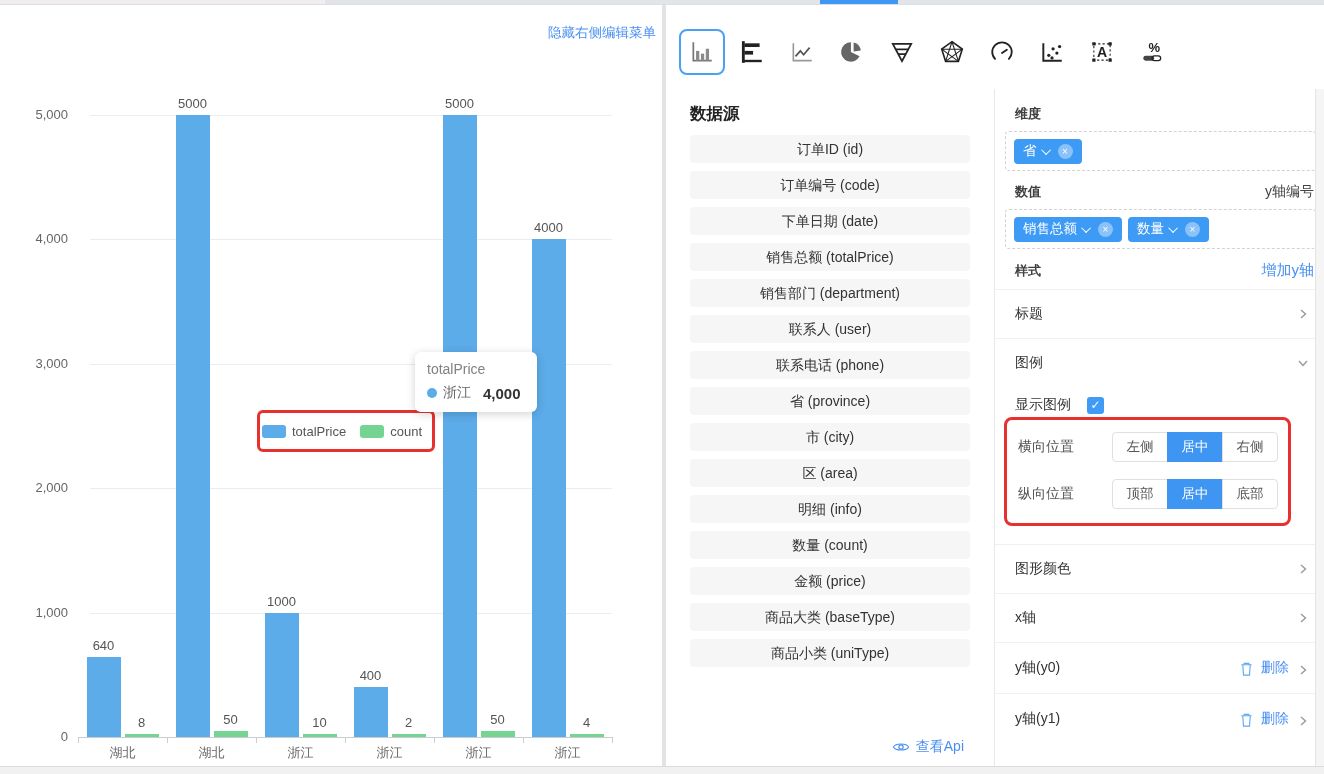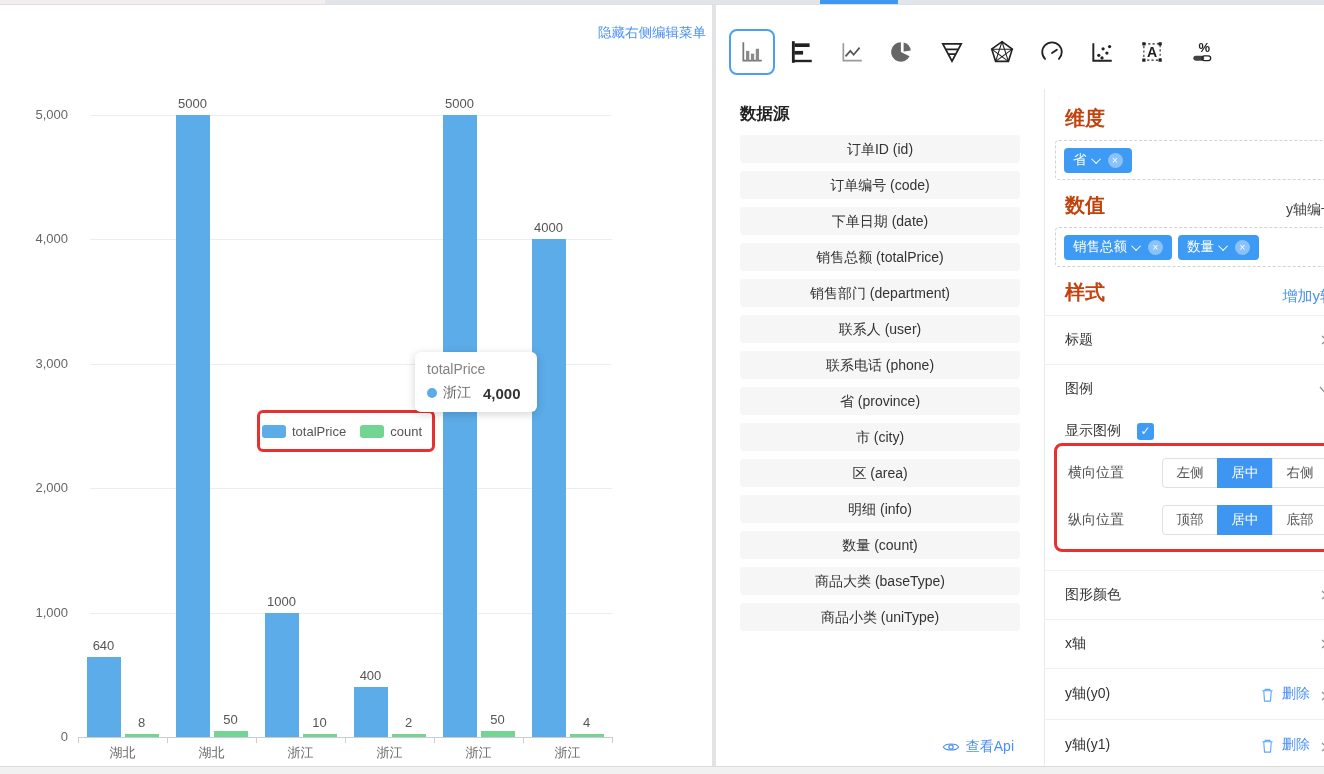--- a/index.html
+++ b/index.html
@@ -8,21 +8,21 @@
   .page { position:relative; width:1324px; height:774px; overflow:hidden; background:#fff; }
 
   
   .top-strip { position:relative; height:5px; background:#e1e4e9; border-bottom:1px solid #dcdfe4; }
   .strip-left { position:absolute; left:0; top:0; width:325px; height:100%; background:#f2eeee; }
   .strip-blue { position:absolute; left:820px; top:0; width:78px; height:100%; }
 
   .main { position:relative; display:flex; height:761px; }
 
   
-  .chart-panel { position:relative; width:712px; height:100%; background:#fff; flex:none; }
+  .chart-panel { position:relative; width:662px; height:100%; background:#fff; flex:none; }
   .hide-link { position:absolute; top:19px; right:6px; font-size:13.5px; color:#4a90f2; cursor:pointer; }
   .plot { position:absolute; inset:0; }
   .gridline { position:absolute; left:90px; width:522px; height:1px; background:#e9eef4; }
   .ytick { position:absolute; left:0; width:68px; text-align:right; font-size:13px; color:#666; height:16px; line-height:16px; }
   .xaxis { position:absolute; left:78px; top:732px; width:534px; height:1px; background:#c9cdd2; }
   .tick { position:absolute; top:732px; width:1px; height:6px; background:#c9cdd2; }
   .bar { position:absolute; }
   .vlabel { position:absolute; width:60px; text-align:center; font-size:13px; color:#555; height:16px; line-height:16px; }
   .xlabel { position:absolute; top:739px; width:60px; text-align:center; font-size:13px; color:#666; }
 
@@ -56,21 +56,21 @@
   .ds-col { position:relative; width:329px; flex:none; border-right:1px solid #e8e8e8; padding:14px 0 0; }
   .ds-col h3 { font-size:16.5px; color:#222; padding-left:24px;font-family:Liberation Serif, serif; }
   .fields { margin-top:10px; display:flex; flex-direction:column; gap:8px; padding:0 24px; }
   .field-row { height:28px; line-height:28px; background:#f6f6f6; border-radius:4px; text-align:center;
                font-size:14px; color:#333; cursor:grab; }
   .api-link { position:absolute; right:30px; bottom:10px; display:flex; align-items:center; gap:6px;
               color:#4a90f2; font-size:14px; cursor:pointer; }
 
   
   .settings-col { position:relative; flex:1; overflow:hidden; padding:0 4px 0 0; }
-  .sec-h { font-size:20px; color:#c2410c; font-weight:bold; }
+  .sec-h { font-size:13px; color:#404040; font-weight:bold; }
   .sec-row { display:flex; align-items:flex-end; justify-content:space-between; padding:0 6px 0 20px; }
   .pad-h { padding-left:20px; }
   .mt16{margin-top:16px;} .mt12{margin-top:12px;}
   .sec-right { font-size:14px; color:#444; }
   .link-blue { font-size:15px; color:#4a90f2; cursor:pointer; }
 
   .dash-box { margin:8px 4px 0 10px; height:40px; border:1px dashed #d2d2d2; border-radius:4px;
               display:flex; align-items:center; gap:6px; padding:0 8px; background:#fff; }
   .pill { display:inline-flex; align-items:center; gap:7px; height:25px; padding:0 9px; border-radius:4px;
           background:#3d9af5; color:#fff; font-size:13.5px; cursor:pointer; }
@@ -282,20 +282,21 @@
               <div class="field-row">下单日期 (date)</div>
               <div class="field-row">销售总额 (totalPrice)</div>
               <div class="field-row">销售部门 (department)</div>
               <div class="field-row">联系人 (user)</div>
               <div class="field-row">联系电话 (phone)</div>
               <div class="field-row">省 (province)</div>
               <div class="field-row">市 (city)</div>
               <div class="field-row">区 (area)</div>
               <div class="field-row">明细 (info)</div>
               <div class="field-row">数量 (count)</div>
+              <div class="field-row">金额 (price)</div>
               <div class="field-row">商品大类 (baseType)</div>
               <div class="field-row">商品小类 (uniType)</div>
             </div>
           <a class="api-link">
             <svg width="18" height="14" viewBox="0 0 20 14">
                 <path d="M1.5 7C4 2.5 16 2.5 18.5 7 16 11.5 4 11.5 1.5 7z" stroke="#4a90f2" stroke-width="1.3" fill="none"></path>
                 <circle cx="10" cy="7" r="2.4" stroke="#4a90f2" stroke-width="1.3" fill="none"></circle>
               </svg>
             <span>查看Api</span>
           </a>

